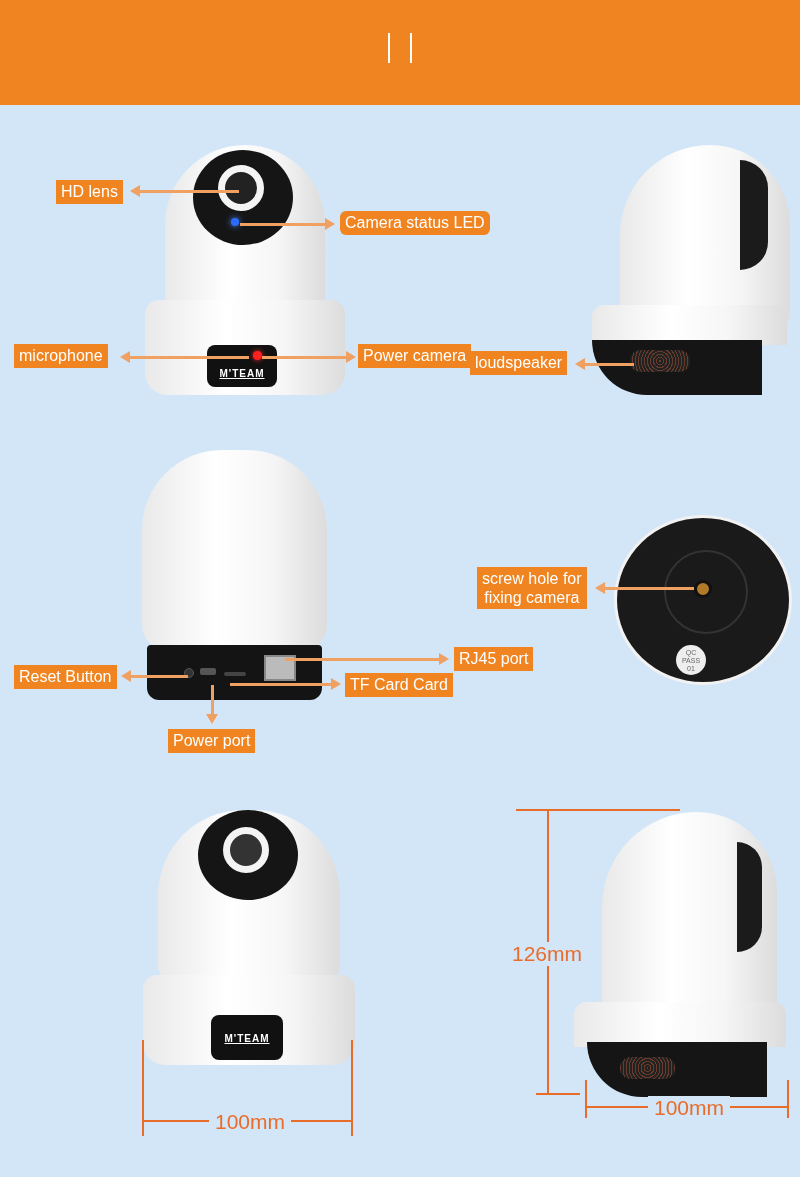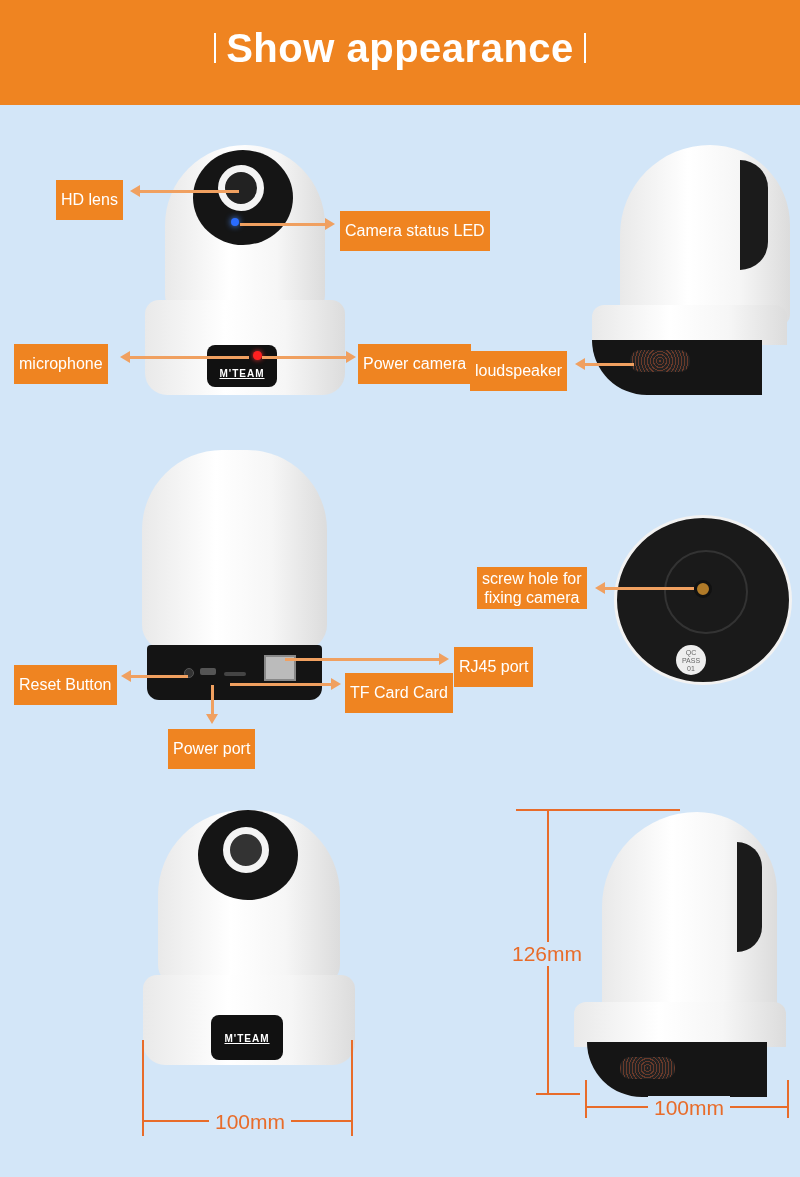--- a/index.html
+++ b/index.html
@@ -1,53 +1,53 @@
 <!DOCTYPE html>
 <html><head>
 <meta charset="utf-8">
 <style>
   html,body{margin:0;padding:0;}
   body{width:800px;height:1177px;background:#d3e6f8;position:relative;overflow:hidden;font-family:"Liberation Sans",sans-serif;}
   .header{position:absolute;left:0;top:0;width:800px;height:105px;background:#ef8421;}
   .header-title{position:absolute;left:0;top:26px;width:800px;text-align:center;color:#fff;font-size:40px;font-weight:bold;letter-spacing:0.5px;}
   .bar{display:inline-block;width:2px;height:30px;background:#fff;vertical-align:middle;margin:0 10px;position:relative;top:-3px;}
-  .tag{position:absolute;background:#ef8421;color:#fff;font-size:16px;line-height:24px;padding:8px 5px;white-space:nowrap;}
+  .tag{position:absolute;background:#ef8421;color:#fff;font-size:16px;line-height:24px;padding:0 5px;white-space:nowrap;}
   .arrow{position:absolute;height:3px;background:#f0a060;}
   .arrow.left::before{content:"";position:absolute;left:-9px;top:-5px;border-right:10px solid #f0a060;border-top:6px solid transparent;border-bottom:6px solid transparent;}
   .arrow.right::after{content:"";position:absolute;right:-9px;top:-5px;border-left:10px solid #f0a060;border-top:6px solid transparent;border-bottom:6px solid transparent;}
   .varrow{position:absolute;width:3px;background:#f0a060;}
   .varrow::after{content:"";position:absolute;left:-5px;bottom:-9px;border-top:10px solid #f0a060;border-left:6px solid transparent;border-right:6px solid transparent;}
   .cam{position:absolute;}
   .white{background:linear-gradient(90deg,#e9e9e9,#ffffff 40%,#f6f6f6 70%,#dcdcdc);}
   .dim{position:absolute;background:#e86c2a;}
   .dimtxt{position:absolute;color:#e86c2a;font-size:21px;background:#d3e6f8;padding:0 6px;}
   .logo{position:absolute;color:#fff;font-weight:bold;font-size:10px;letter-spacing:1px;text-align:center;text-decoration:underline;}
 </style>
 </head>
 <body>
 
 <div class="header">
   <div class="header-title">
-    <span class="bar"></span><span>Show appearance</span><span class="bar"></span>
+    <span class="bar"></span><span class="bar"></span>
   </div>
 </div>
 
 <div class="cam" style="left:145px;top:140px;width:200px;height:260px;">
   <div class="white" style="position:absolute;left:20px;top:5px;width:160px;height:170px;border-radius:80px 80px 20px 20px;"></div>
   <div style="position:absolute;left:48px;top:10px;width:100px;height:95px;border-radius:50%;background:#151515;"></div>
   <div style="position:absolute;left:73px;top:25px;width:46px;height:46px;border-radius:50%;border:7px solid #f4f4f4;box-sizing:border-box;background:#222;"></div>
   <div style="position:absolute;left:86px;top:78px;width:8px;height:8px;border-radius:50%;background:#2a6cff;box-shadow:0 0 6px #4a8cff;"></div>
   <div class="white" style="position:absolute;left:0;top:160px;width:200px;height:95px;border-radius:14px 14px 22px 22px;"></div>
   <div style="position:absolute;left:62px;top:205px;width:70px;height:42px;border-radius:8px;background:#111;"></div>
   <div style="position:absolute;left:108px;top:211px;width:9px;height:9px;border-radius:50%;background:#ff2020;box-shadow:0 0 5px #ff3030;"></div>
   <div class="logo" style="left:62px;top:228px;width:70px;">M'TEAM</div>
 </div>
 <div class="tag" style="left:56px;top:180px;">HD lens</div>
 <div class="arrow left" style="left:139px;top:190px;width:100px;"></div>
-<div class="tag" style="left:340px;top:211px;">Camera status LED</div>
+<div class="tag" style="left:340px;top:211px;border-radius:6px;">Camera status LED</div>
 <div class="arrow right" style="left:240px;top:223px;width:86px;"></div>
 <div class="tag" style="left:14px;top:344px;">microphone</div>
 <div class="arrow left" style="left:129px;top:356px;width:120px;"></div>
 <div class="tag" style="left:358px;top:344px;">Power camera</div>
 <div class="arrow right" style="left:262px;top:356px;width:85px;"></div>
 
 <div class="cam" style="left:590px;top:145px;width:210px;height:255px;">
   <div class="white" style="position:absolute;left:30px;top:0;width:170px;height:180px;border-radius:90px 80px 10px 10px;"></div>
   <div style="position:absolute;left:150px;top:15px;width:28px;height:110px;border-radius:0 30px 30px 0;background:#1b1b1b;"></div>
   <div class="white" style="position:absolute;left:2px;top:160px;width:195px;height:40px;border-radius:12px 12px 0 0;"></div>

